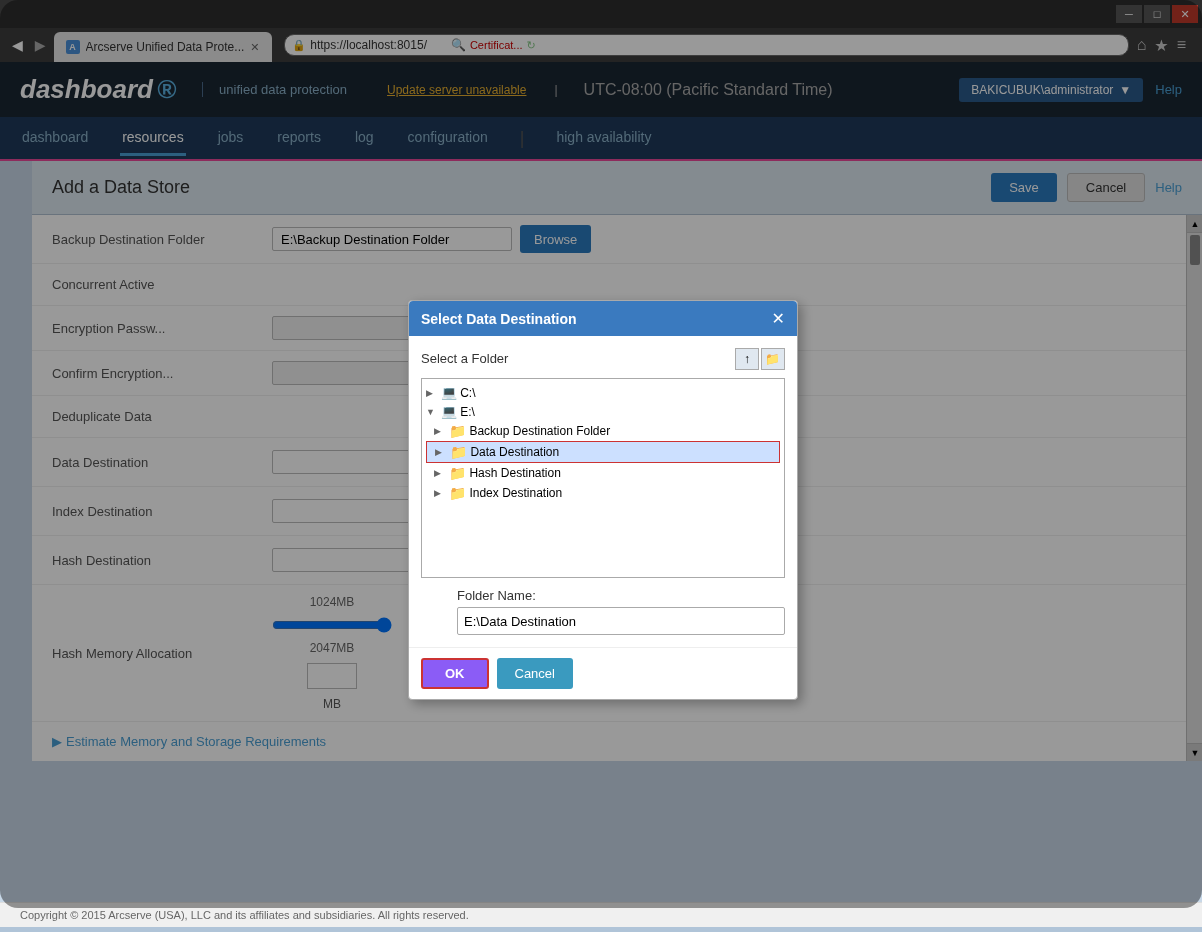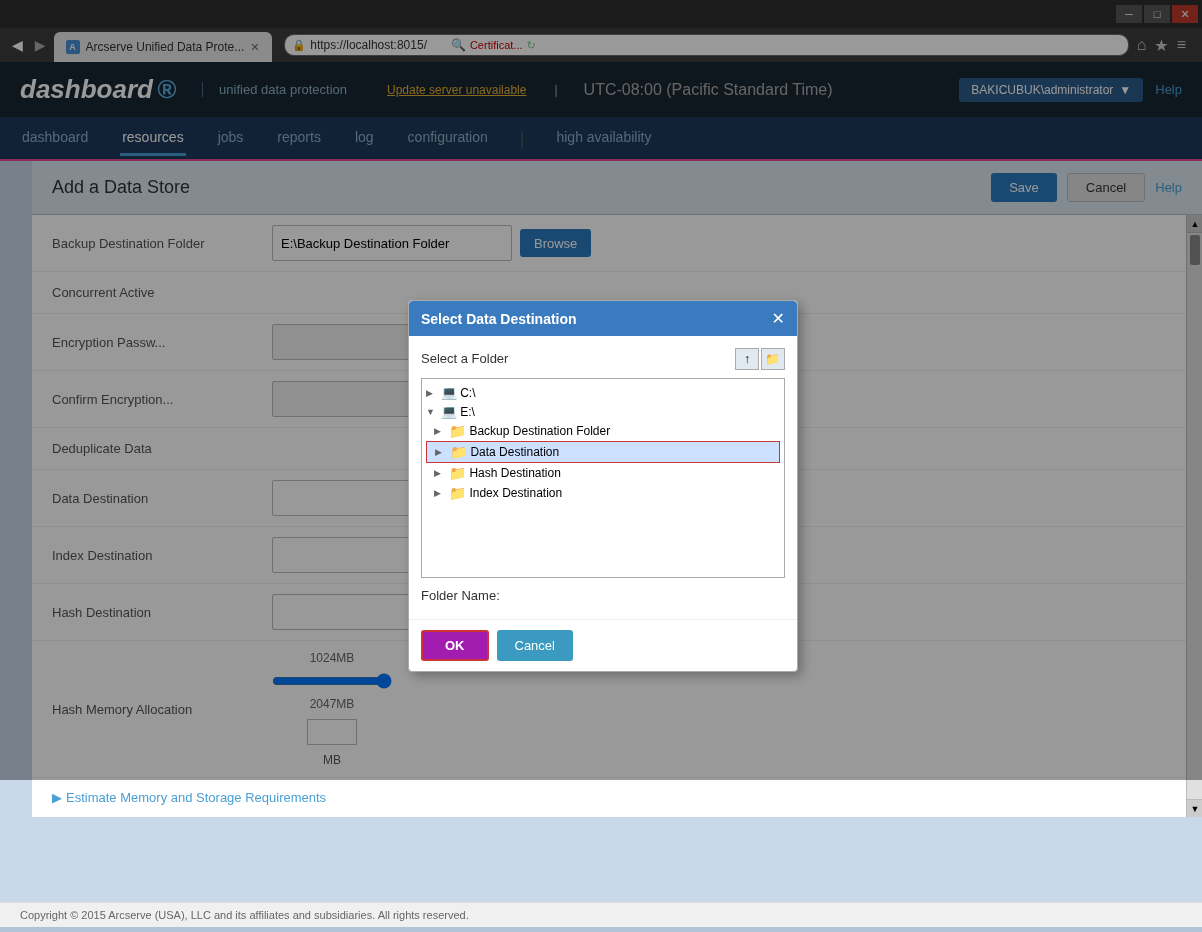--- a/index.html
+++ b/index.html
@@ -25,54 +25,54 @@
     
     .page-content { background: #c8d8e8; min-height: calc(932px - 62px - 55px - 44px - 30px); position: relative; }
     .page-header { background: #dce8f0; padding: 12px 20px; border-bottom: 1px solid #b0c0d0; display: flex; align-items: center; justify-content: space-between; }
     .page-title { font-size: 18px; color: #333; font-weight: normal; }
     .page-actions { display: flex; gap: 10px; }
     .btn-primary { background: #2a7abf; color: white; border: none; padding: 6px 18px; border-radius: 3px; cursor: pointer; font-size: 13px; }
     .btn-secondary { background: #e0e0e0; color: #333; border: 1px solid #bbb; padding: 6px 18px; border-radius: 3px; cursor: pointer; font-size: 13px; }
     .btn-link { color: #4a9fd4; background: none; border: none; cursor: pointer; font-size: 13px; }
     .form-row { display: flex; align-items: center; padding: 10px 20px; border-bottom: 1px solid #eee; min-height: 42px; }
     .form-label { width: 220px; color: #555; font-size: 13px; flex-shrink: 0; }
-    .form-input { width: 240px; height: 36px; border: 1px solid #bbb; padding: 0 8px; font-size: 13px; border-radius: 2px; background: white; }
+    .form-input { width: 240px; height: 24px; border: 1px solid #bbb; padding: 0 8px; font-size: 13px; border-radius: 2px; background: white; }
     .form-input.disabled { background: #f0f0f0; color: #999; }
     .btn-browse { background: #2a7abf; color: white; border: none; padding: 4px 14px; border-radius: 3px; cursor: pointer; font-size: 13px; margin-left: 8px; height: 28px; }
     .checkbox-input { width: 14px; height: 14px; }
     .slider-container { display: flex; align-items: center; gap: 8px; flex-direction: column; }
     .slider { width: 120px; }
     .slider-value { width: 50px; height: 26px; border: 1px solid #bbb; text-align: center; font-size: 13px; }
     .select-input { height: 28px; border: 1px solid #bbb; padding: 0 4px; font-size: 13px; border-radius: 2px; background: white; width: 200px; }
     .estimate-link { color: #4a9fd4; font-size: 13px; cursor: pointer; display: flex; align-items: center; gap: 4px; padding: 12px 20px; }
 
     
     .app-footer { background: #f0f0f0; padding: 6px 20px; font-size: 11px; color: #666; border-top: 1px solid #ddd; }
 
     
-    .modal-overlay { position: fixed; top: 0; left: 0; width: 1202px; height: 780px; background: rgba(0,0,0,0.4); z-index: 100; display: flex; align-items: flex-start; justify-content: flex-start; }
+    .modal-overlay { position: fixed; top: 0; left: 0; width: 1202px; height: 908px; background: rgba(0,0,0,0.4); z-index: 100; display: flex; align-items: flex-start; justify-content: flex-start; border-radius: 18px; }
     .modal { background: white; border: 1px solid #aaa; border-radius: 4px; width: 390px; position: absolute; top: 300px; left: 408px; box-shadow: 4px 4px 12px rgba(0,0,0,0.3); }
     .modal-header { background: #3a7abf; color: white; padding: 8px 12px; border-radius: 4px 4px 0 0; display: flex; align-items: center; justify-content: space-between; }
     .modal-title { font-size: 14px; font-weight: bold; }
     .modal-close { color: white; cursor: pointer; font-size: 16px; background: none; border: none; }
     .modal-body { padding: 12px; }
     .modal-section-label { font-size: 13px; color: #333; margin-bottom: 6px; }
     .folder-toolbar { display: flex; justify-content: flex-end; gap: 2px; margin-bottom: 4px; }
     .folder-toolbar-btn { width: 24px; height: 22px; background: #e0e8f0; border: 1px solid #aaa; cursor: pointer; display: flex; align-items: center; justify-content: center; font-size: 12px; }
     .tree-container { border: 1px solid #aaa; background: white; padding: 4px; height: 200px; overflow-y: auto; font-size: 13px; }
     .tree-node { display: flex; align-items: center; padding: 2px 0; cursor: pointer; gap: 3px; white-space: nowrap; }
     .tree-node.selected { background: #cce0ff; border: 1px solid #cc3333; }
     .tree-arrow { width: 12px; font-size: 9px; color: #666; flex-shrink: 0; }
     .tree-label { font-size: 12px; }
     .tree-indent-1 { padding-left: 8px; }
-    .folder-name-row { margin-top: 10px; }
+    .folder-name-row { margin-top: 10px; margin-left: 36px; }
     .folder-name-label { font-size: 13px; color: #333; margin-bottom: 4px; }
     .folder-name-input { width: 100%; height: 28px; border: 1px solid #aaa; padding: 0 6px; font-size: 13px; border-radius: 2px; }
     .modal-footer { padding: 10px 12px; display: flex; gap: 8px; justify-content: flex-start; border-top: 1px solid #eee; }
-    .btn-ok { background: #a21caf; color: white; border: 2px solid #cc3333; padding: 6px 22px; border-radius: 3px; cursor: pointer; font-size: 13px; font-weight: bold; }
+    .btn-ok { background: #8b5cf6; color: white; border: 2px solid #cc3333; padding: 6px 22px; border-radius: 3px; cursor: pointer; font-size: 13px; font-weight: bold; }
     .btn-cancel-modal { background: #3a9abf; color: white; border: none; padding: 6px 18px; border-radius: 3px; cursor: pointer; font-size: 13px; }
   </style>
 </head>
 <body>
 
 <div class="browser-chrome">
   <div class="browser-title-bar">
     <button class="win-btn">─</button>
     <button class="win-btn">□</button>
     <button class="win-btn close">✕</button>
@@ -270,20 +270,21 @@
 
         <div class="tree-node tree-indent-1">
           <span class="tree-arrow">▶</span>
           <span style="color:#e8b830;font-size:14px;">📁</span>
           <span class="tree-label">Index Destination</span>
         </div>
       </div>
 
       <div class="folder-name-row">
         <div class="folder-name-label">Folder Name:</div>
+        <input type="text" class="folder-name-input" value="E:\Data Destination" style="">
       </div>
     </div>
 
     <div class="modal-footer">
       <button class="btn-ok">OK</button>
       <button class="btn-cancel-modal">Cancel</button>
     </div>
   </div>
 </div>
 

